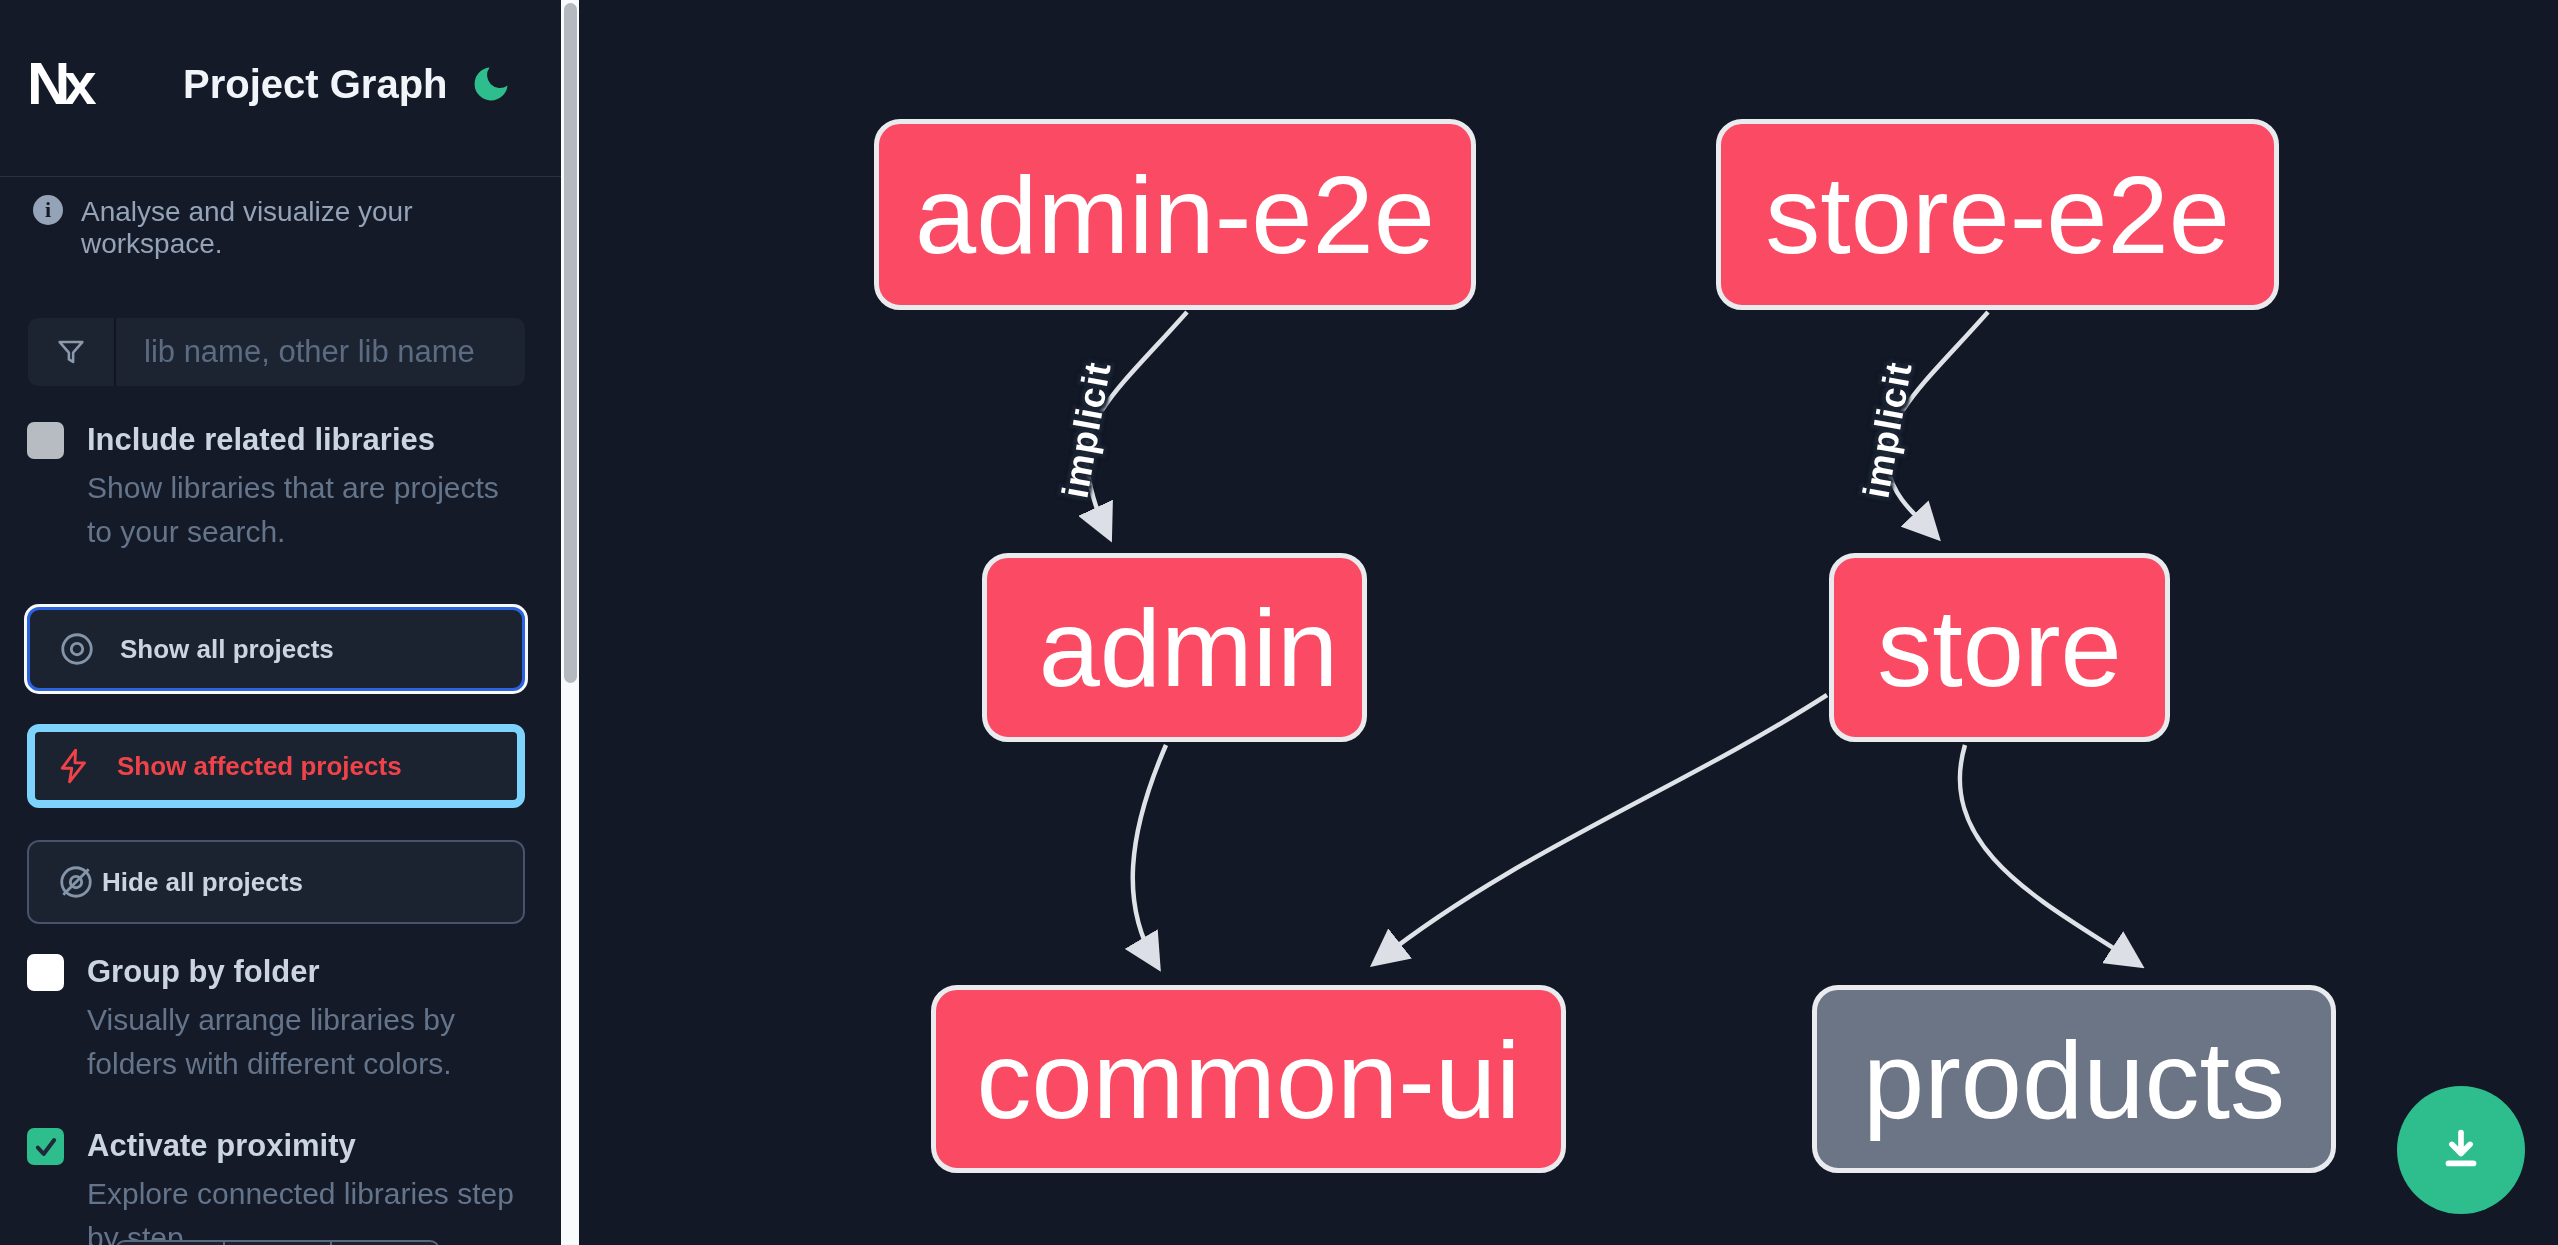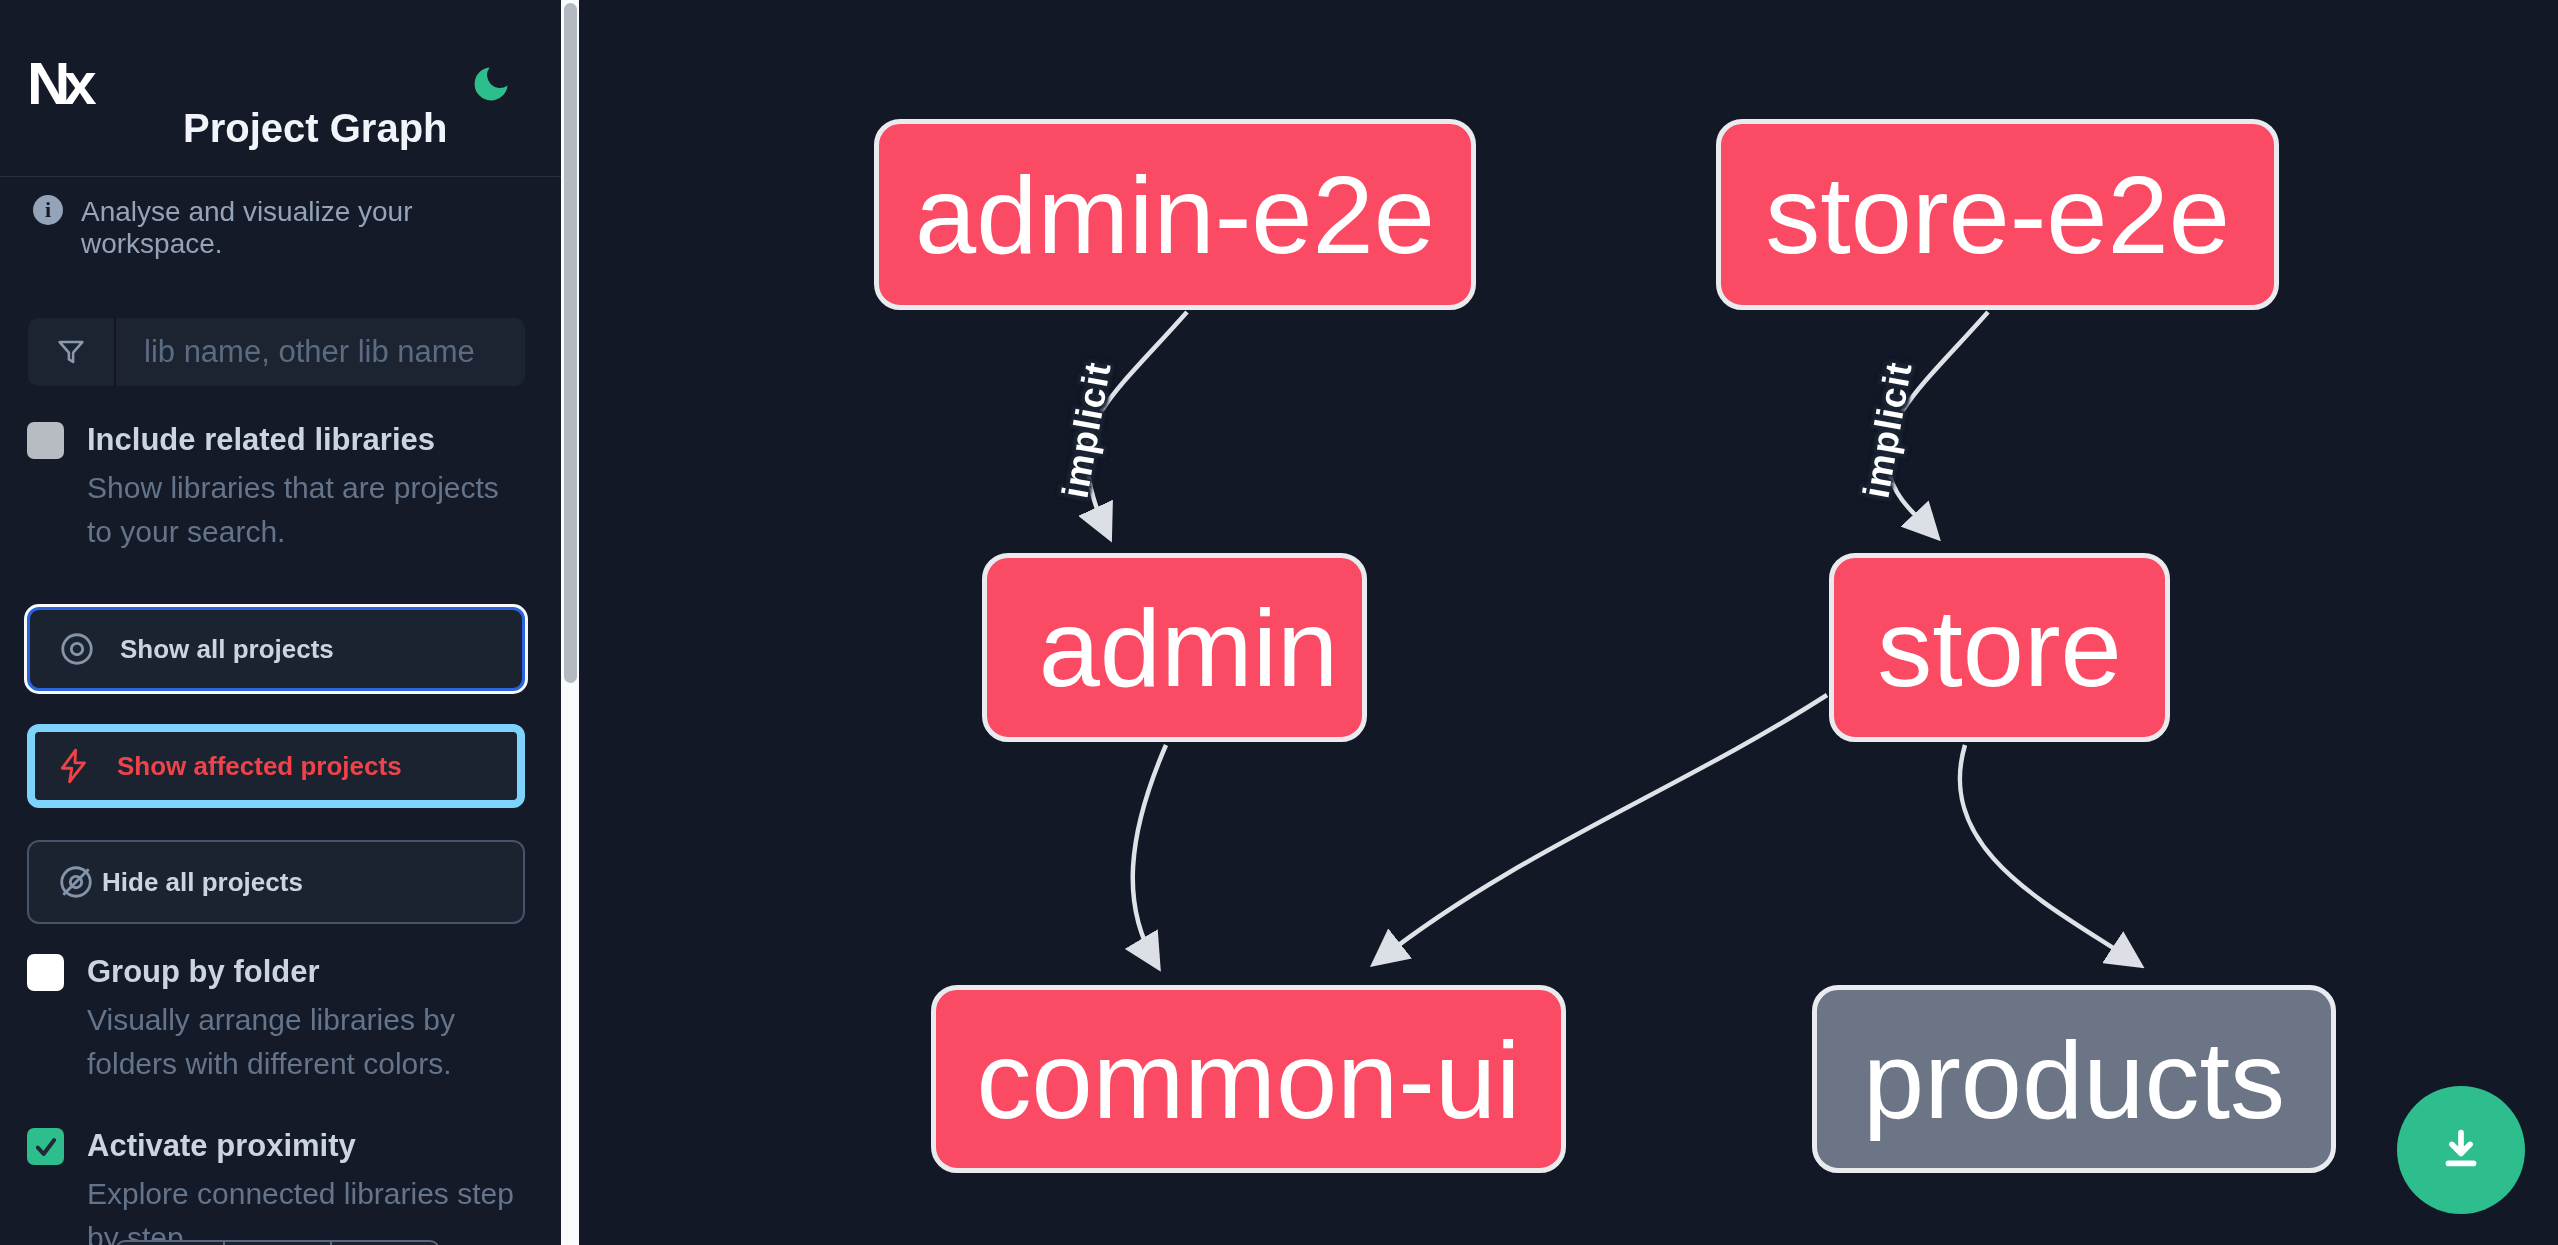--- a/index.html
+++ b/index.html
@@ -6,21 +6,21 @@
   html,body { width:2558px; height:1245px; overflow:hidden; background:#121826;
               font-family:"Liberation Sans", sans-serif; }
 
   
   .sidebar { position:absolute; left:0; top:0; width:561px; height:1245px;
              background:#141a27; }
   .brand-logo { position:absolute; left:27px; top:38px; width:110px; height:92px;
                 color:#ffffff; font-weight:800; font-size:60px; letter-spacing:-7px;
                 line-height:92px; }
   .app-title { position:absolute; left:183px; top:62px; font-size:40px; font-weight:700;
-               color:#f1f5f9;margin-top:44px; }
+               color:#f1f5f9; }
   .moon-btn { position:absolute; left:468px; top:62px; width:46px; height:46px;
               background:none; border:none; cursor:pointer; }
   .header-divider { position:absolute; left:0; top:176px; width:561px; height:1px;
                     background:#283141; }
 
   .tagline-row { position:absolute; left:33px; top:195px; width:500px; display:flex;
                  align-items:flex-start; gap:18px; }
   .info-icon { width:30px; height:30px; border-radius:50%; background:#94a3b8;
                color:#141a27; font-size:22px; font-weight:700; display:flex;
                align-items:center; justify-content:center; flex:0 0 auto;

